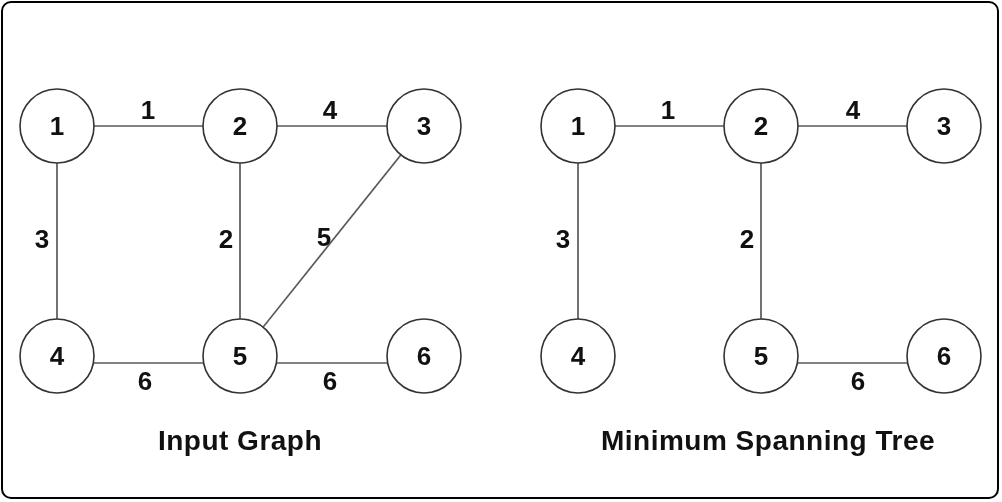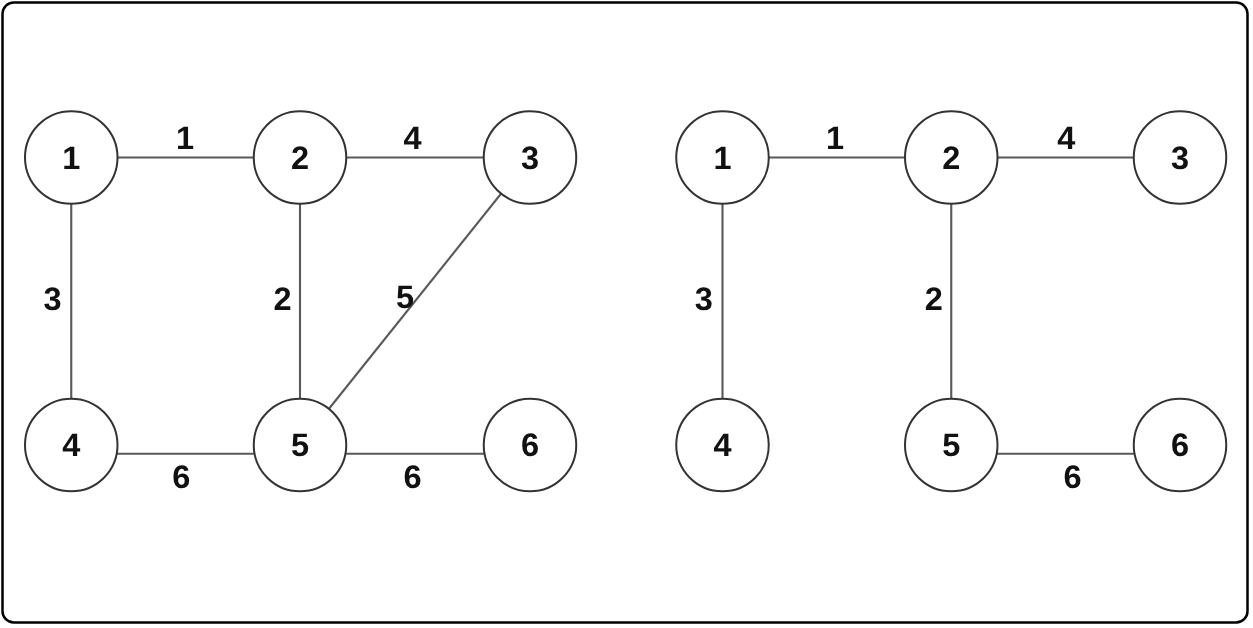--- a/index.html
+++ b/index.html
@@ -93,13 +93,15 @@
         <circle cx="944" cy="356" r="37" fill="#ffffff" stroke="#333333" stroke-width="1.6"></circle>
         <text x="944" y="365" text-anchor="middle" font-family="&quot;Liberation Sans&quot;, sans-serif" font-size="26" font-weight="bold" fill="#111111">6</text>
         <text x="668" y="119" text-anchor="middle" font-family="&quot;Liberation Sans&quot;, sans-serif" font-size="26" font-weight="bold" fill="#111111">1</text>
         <text x="853" y="119" text-anchor="middle" font-family="&quot;Liberation Sans&quot;, sans-serif" font-size="26" font-weight="bold" fill="#111111">4</text>
         <text x="563" y="248" text-anchor="middle" font-family="&quot;Liberation Sans&quot;, sans-serif" font-size="26" font-weight="bold" fill="#111111">3</text>
         <text x="747" y="248" text-anchor="middle" font-family="&quot;Liberation Sans&quot;, sans-serif" font-size="26" font-weight="bold" fill="#111111">2</text>
         <text x="858" y="390" text-anchor="middle" font-family="&quot;Liberation Sans&quot;, sans-serif" font-size="26" font-weight="bold" fill="#111111">6</text>
       </g>
     </svg>
   <div class="frame"></div>
+  <div class="graph-title" id="title-0" style="left: 240px; top: 425px;">Input Graph</div>
+  <div class="graph-title" id="title-1" style="left: 768px; top: 425px;">Minimum Spanning Tree</div>
 </div>
 
 </body></html>

